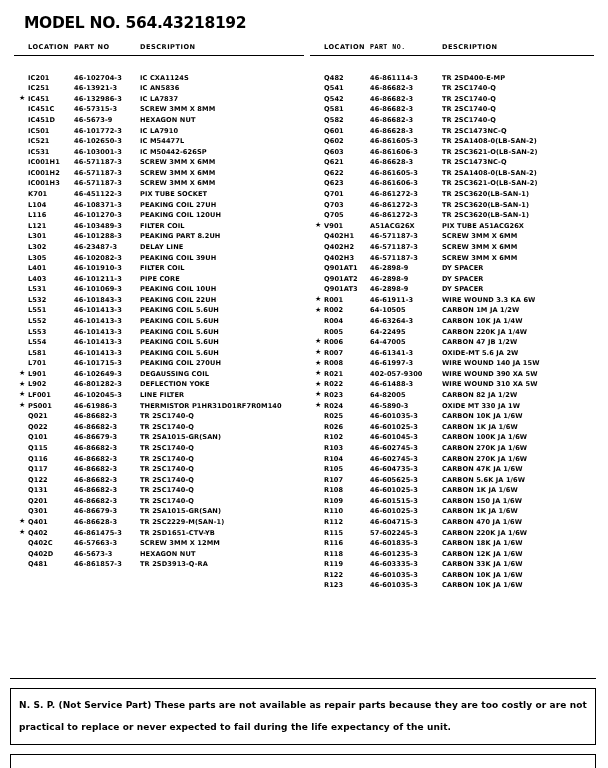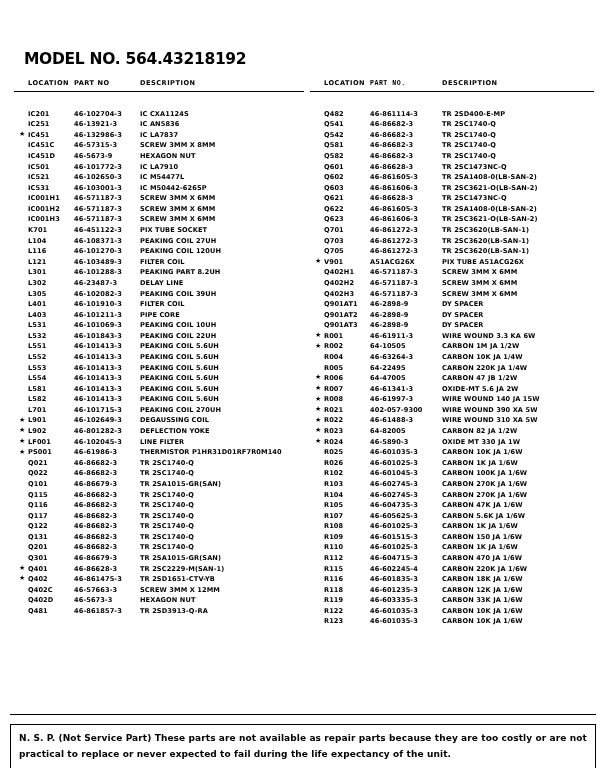--- a/index.html
+++ b/index.html
@@ -14,21 +14,20 @@
     position: relative;
     font-family: "Liberation Sans", sans-serif;
     color: #000000;
     overflow: hidden;
   }
   .page {
     width: 608px;
     height: 680px;
     position: relative;
     padding: 8px 14px 14px 14px;
-    margin-top: 36px;
   }
   .model-title {
     font-family: "DejaVu Sans", sans-serif;
     font-weight: bold;
     font-size: 15.5px;
     letter-spacing: -0.3px;
     margin: 6px 0 0 10px;
     -webkit-font-smoothing: none;
   }
   .columns {
@@ -91,21 +90,21 @@
   }
   .th-loc { width: 60px; padding-left: 14px !important; }
   .th-part { width: 66px; }
   .col.right .th-part { width: 72px; font-family: Liberation Mono, monospace; }
   .note-box {
     border: 1.2px solid #000;
     padding: 5px 8px 6px 8px;
     font-family: "DejaVu Sans", sans-serif;
     font-weight: bold;
     font-size: 9px;
-    line-height: 16px;
+    line-height: 22px;
     letter-spacing: 0.1px;
   }
   .note-box.second {
     margin-top: 9px;
     padding: 6px 8px 7px 8px;
   }
   .notes-wrap {
     position: absolute;
     left: 10px;
     right: 12px;
@@ -273,25 +272,20 @@
               <td class="c-loc"><span>L554</span></td>
               <td class="c-part">46-101413-3</td>
               <td class="c-desc">PEAKING COIL 5.6UH</td>
             </tr>
             <tr>
               <td class="c-loc"><span>L581</span></td>
               <td class="c-part">46-101413-3</td>
               <td class="c-desc">PEAKING COIL 5.6UH</td>
             </tr>
             <tr>
-              <td class="c-loc"><span>L582</span></td>
-              <td class="c-part">46-101413-3</td>
-              <td class="c-desc">PEAKING COIL 5.6UH</td>
-            </tr>
-            <tr>
               <td class="c-loc"><span>L701</span></td>
               <td class="c-part">46-101715-3</td>
               <td class="c-desc">PEAKING COIL 270UH</td>
             </tr>
             <tr>
               <td class="c-loc"><span class="star">★</span><span>L901</span></td>
               <td class="c-part">46-102649-3</td>
               <td class="c-desc">DEGAUSSING COIL</td>
             </tr>
             <tr>
@@ -614,21 +608,21 @@
               <td class="c-part">46-601025-3</td>
               <td class="c-desc">CARBON 1K JA 1/6W</td>
             </tr>
             <tr>
               <td class="c-loc"><span>R112</span></td>
               <td class="c-part">46-604715-3</td>
               <td class="c-desc">CARBON 470 JA 1/6W</td>
             </tr>
             <tr>
               <td class="c-loc"><span>R115</span></td>
-              <td class="c-part">46-602245-4</td>
+              <td class="c-part">57-602245-3</td>
               <td class="c-desc">CARBON 220K JA 1/6W</td>
             </tr>
             <tr>
               <td class="c-loc"><span>R116</span></td>
               <td class="c-part">46-601835-3</td>
               <td class="c-desc">CARBON 18K JA 1/6W</td>
             </tr>
             <tr>
               <td class="c-loc"><span>R118</span></td>
               <td class="c-part">46-601235-3</td>

